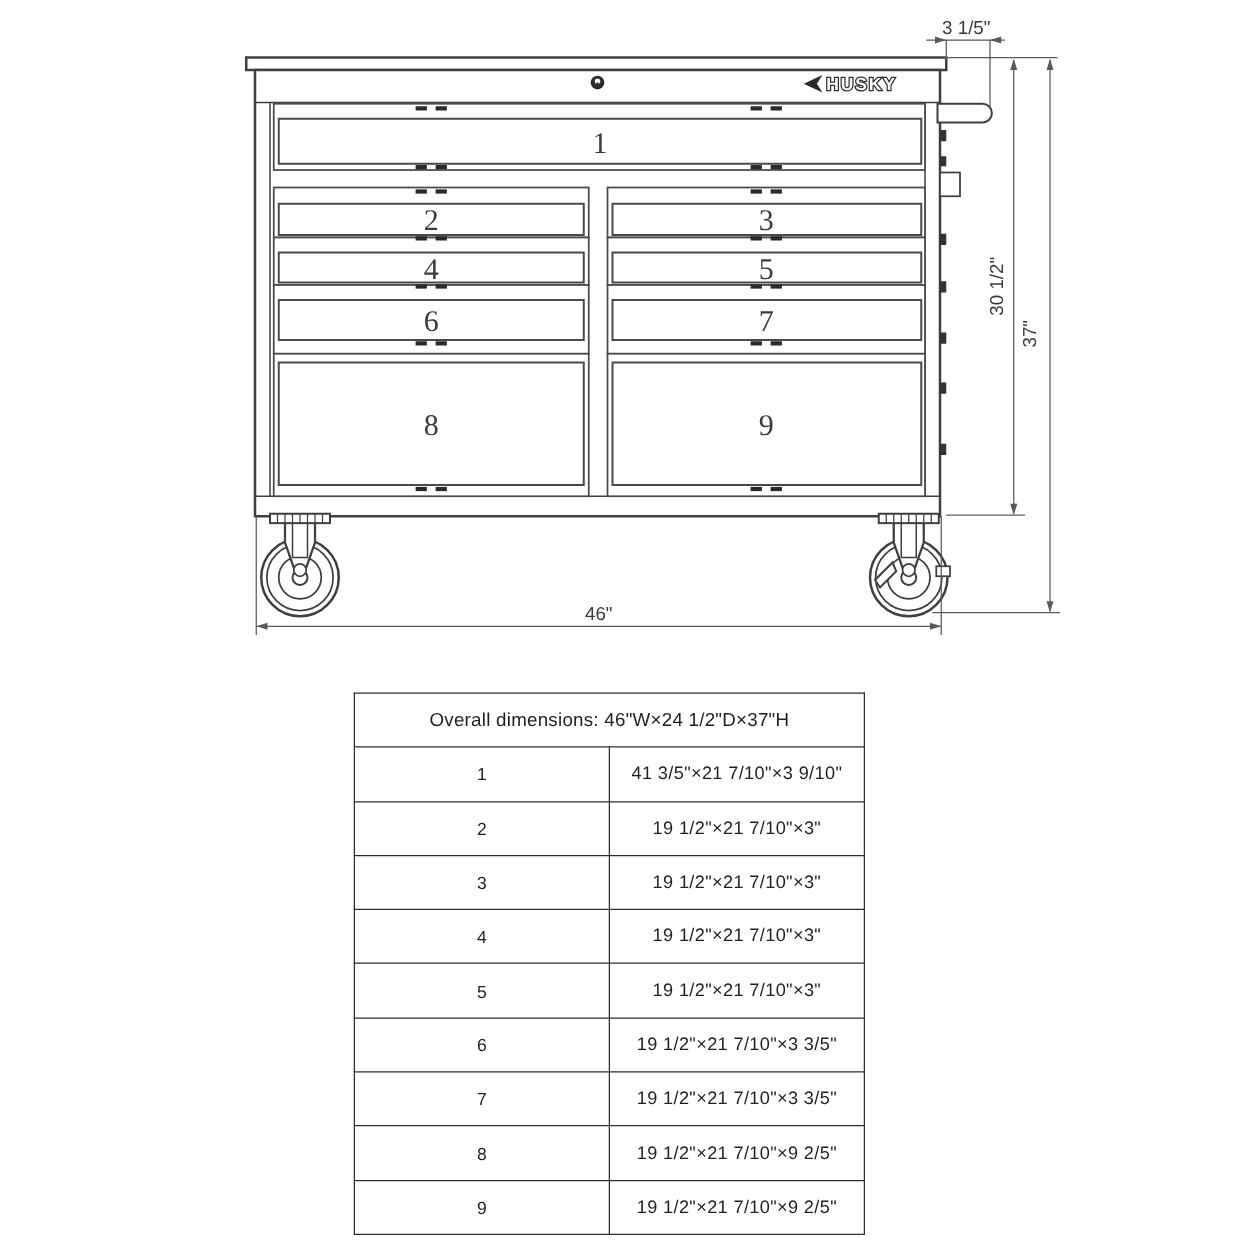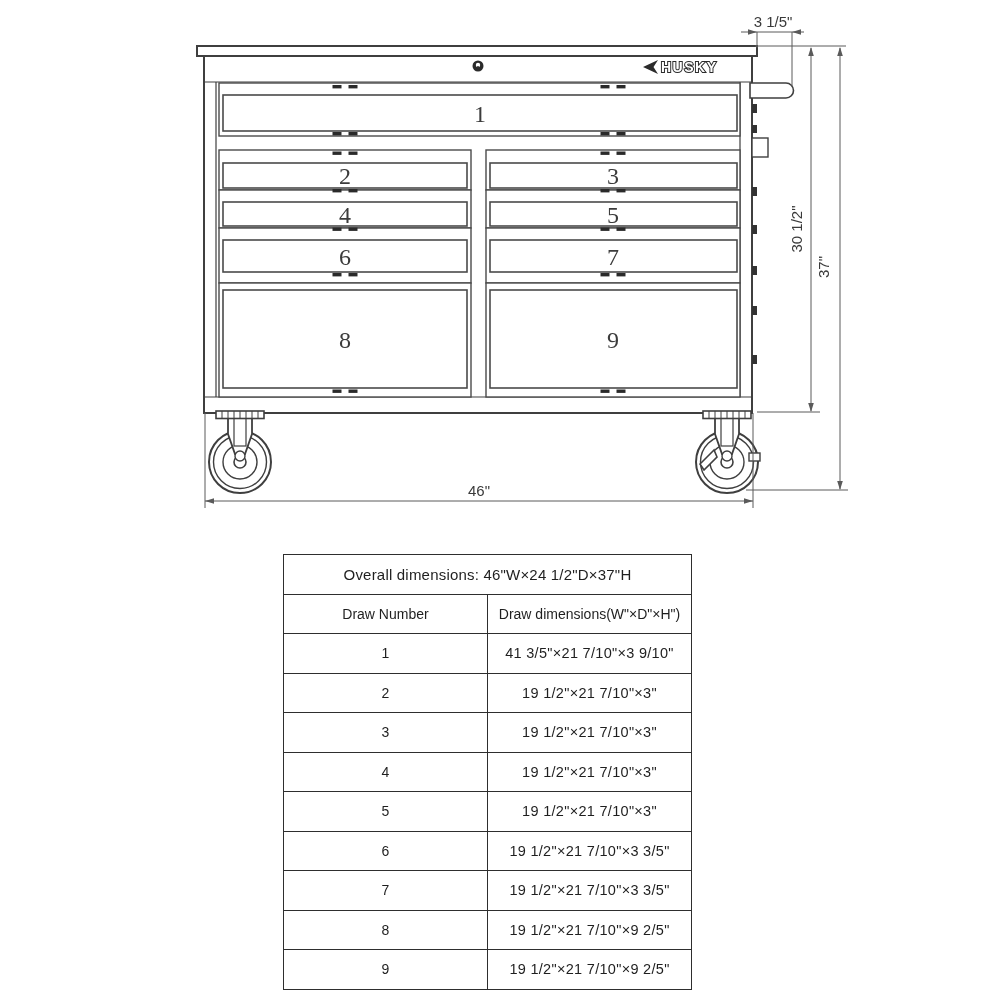--- a/index.html
+++ b/index.html
@@ -212,24 +212,20 @@
     <text x="829" y="267" text-anchor="middle" class="dim-label" transform="rotate(-90 829 267)">37"</text>
     <text x="479" y="496" text-anchor="middle" class="dim-label">46"</text>
   </svg>
 
   <table class="spec">
     <tbody>
       <tr>
         <td colspan="2" class="overall">Overall dimensions: 46"W×24 1/2"D×37"H</td>
       </tr>
       <tr>
-        <td class="colhead numcell">Draw Number</td>
-        <td class="colhead">Draw dimensions(W"×D"×H")</td>
-      </tr>
-      <tr>
         <td class="numcell">1</td>
         <td class="dimcell">41 3/5"×21 7/10"×3 9/10"</td>
       </tr>
       <tr>
         <td class="numcell">2</td>
         <td class="dimcell">19 1/2"×21 7/10"×3"</td>
       </tr>
       <tr>
         <td class="numcell">3</td>
         <td class="dimcell">19 1/2"×21 7/10"×3"</td>

